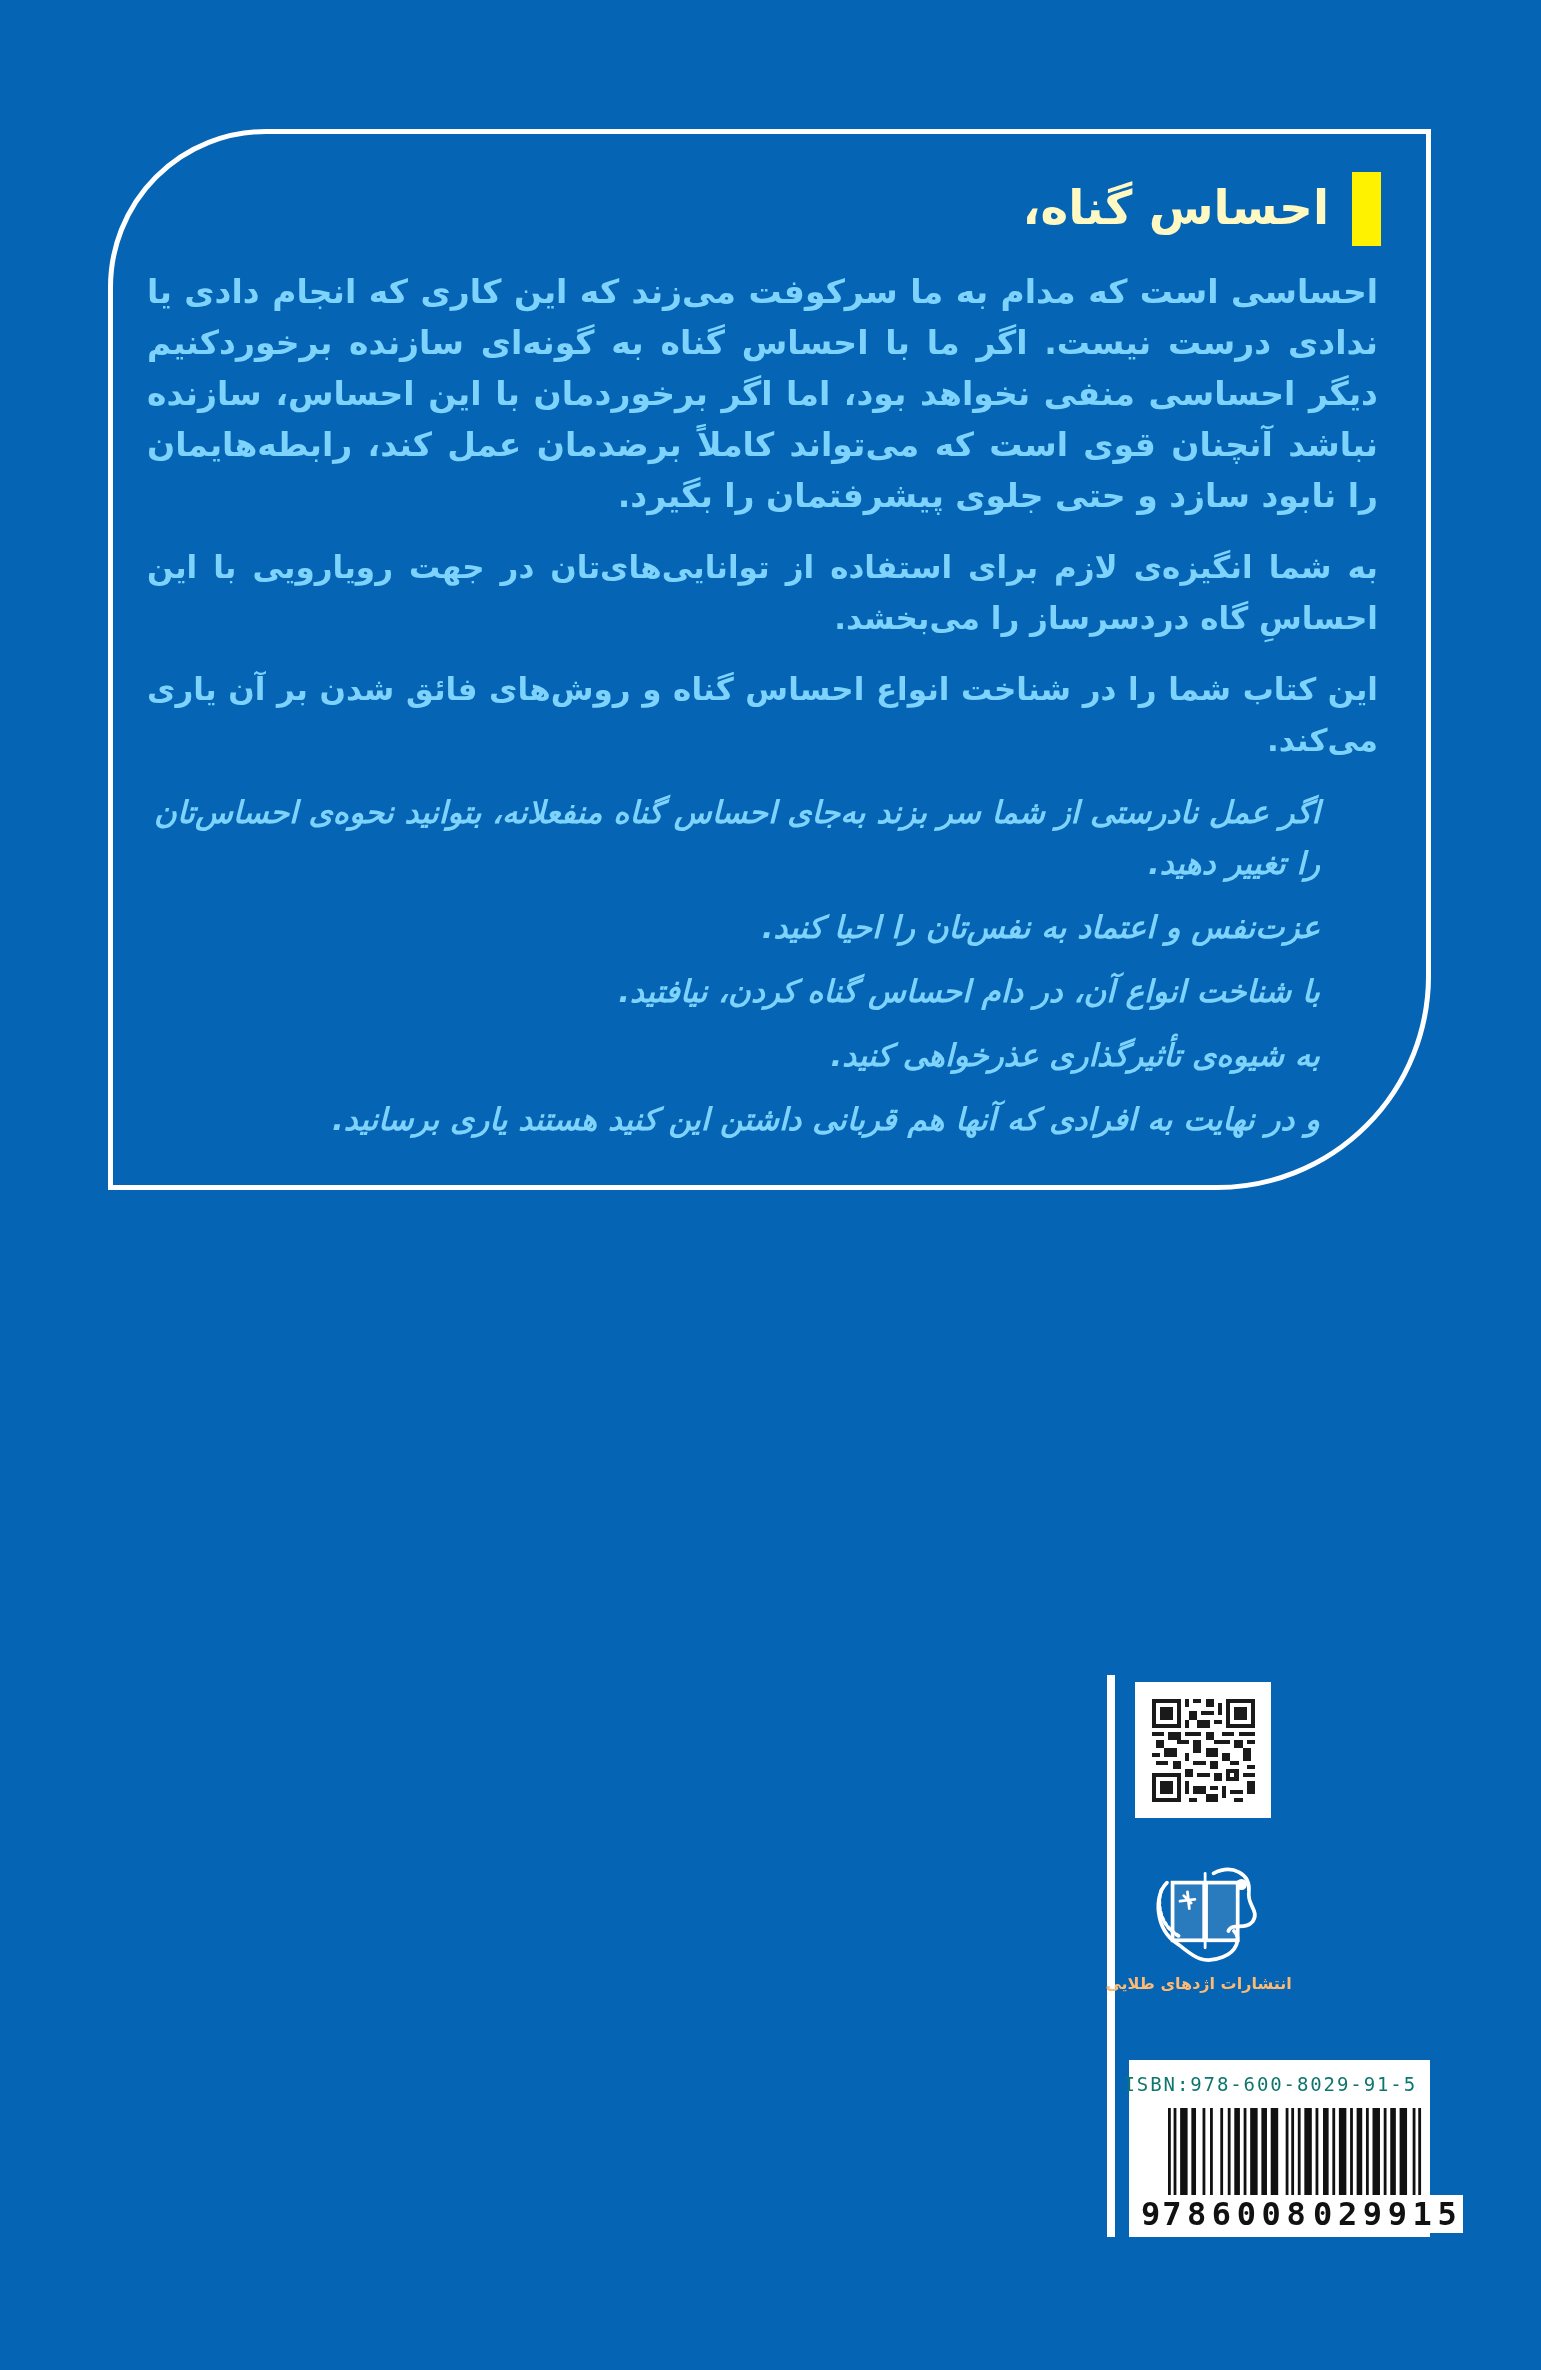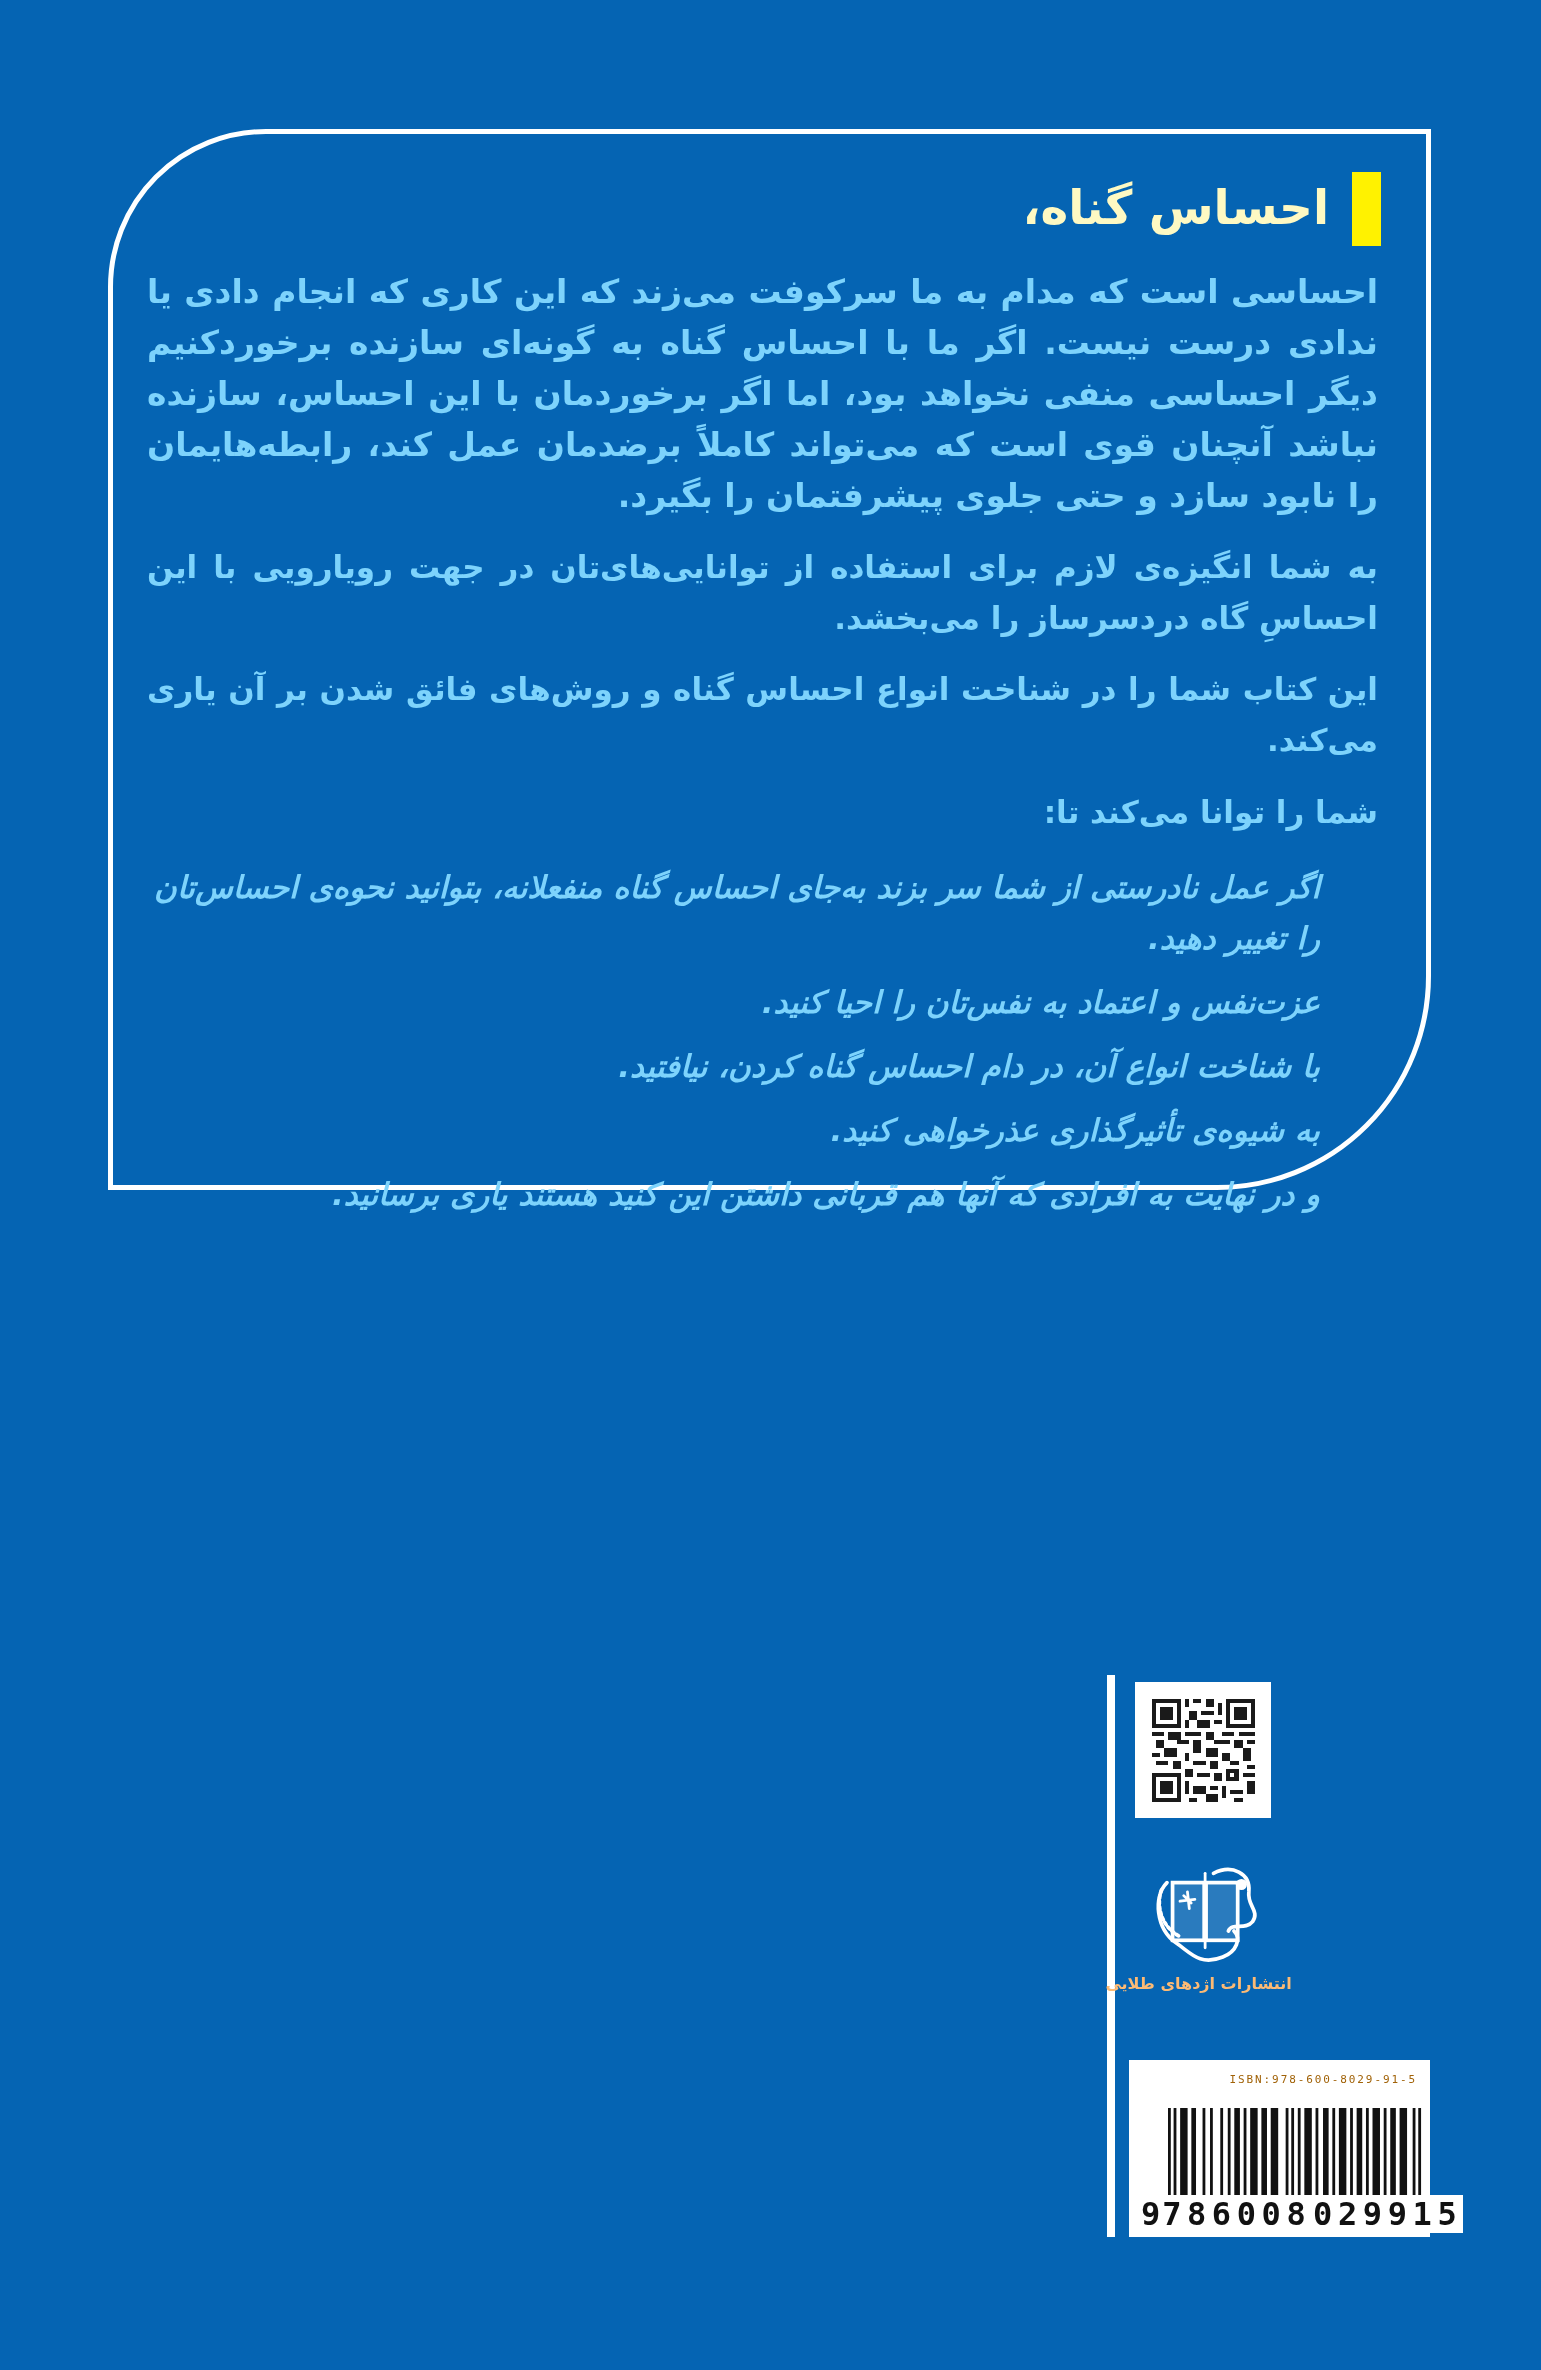--- a/index.html
+++ b/index.html
@@ -73,21 +73,21 @@
   }
   .barcode-box {
     position: absolute;
     left: 1129px; top: 2060px;
     width: 301px; height: 177px;
     background: #ffffff;
   }
   .isbn-text {
     position: absolute; right: 13px; top: 13px;
     font-family: "DejaVu Sans Mono", monospace;
-    font-size: 11px; letter-spacing: 1.9px; color: #a16207;
+    font-size: 19px; letter-spacing: 1.9px; color: #0f766e;
     white-space: nowrap;
   }
   .bars {
     position: absolute; left: 39px; top: 48px; width: 254px; height: 121px;
   }
   .ean-digits {
     position: absolute; left: 11.2px; bottom: 3.7px; width: 280px;
     font-family: "DejaVu Sans Mono", monospace;
     font-size: 32px; font-weight: bold; color: #111;
     display: flex; justify-content: space-between;
@@ -99,21 +99,20 @@
 
 <div class="frame"></div>
 
 <div class="title-bar"></div>
 <div class="title">احساس گناه،</div>
 
 <div class="content">
   <p class="lead">احساسی است که مدام به ما سرکوفت می‌زند که این کاری که انجام دادی یا ندادی درست نیست. اگر ما با احساس گناه به گونه‌ای سازنده برخوردکنیم دیگر احساسی منفی نخواهد بود، اما اگر برخوردمان با این احساس، سازنده نباشد آنچنان قوی است که می‌تواند کاملاً برضدمان عمل کند، رابطه‌هایمان را نابود سازد و حتی جلوی پیشرفتمان را بگیرد.</p>
   <p>به شما انگیزه‌ی لازم برای استفاده از توانایی‌های‌تان در جهت رویارویی با این احساسِ گاه دردسرساز را می‌بخشد.</p>
   <p>این کتاب شما را در شناخت انواع احساس گناه و روش‌های فائق شدن بر آن یاری می‌کند.</p>
-  <p class="intro">شما را توانا می‌کند تا:</p>
   <ul>
     <li>اگر عمل نادرستی از شما سر بزند به‌جای احساس گناه منفعلانه، بتوانید نحوه‌ی احساس‌تان را تغییر دهید.</li>
     <li>عزت‌نفس و اعتماد به نفس‌تان را احیا کنید.</li>
     <li>با شناخت انواع آن، در دام احساس گناه کردن، نیافتید.</li>
     <li>به شیوه‌ی تأثیرگذاری عذرخواهی کنید.</li>
     <li>و در نهایت به افرادی که آنها هم قربانی داشتن این کنید هستند یاری برسانید.</li>
   </ul>
 </div>
 
 <div class="vline"></div>

